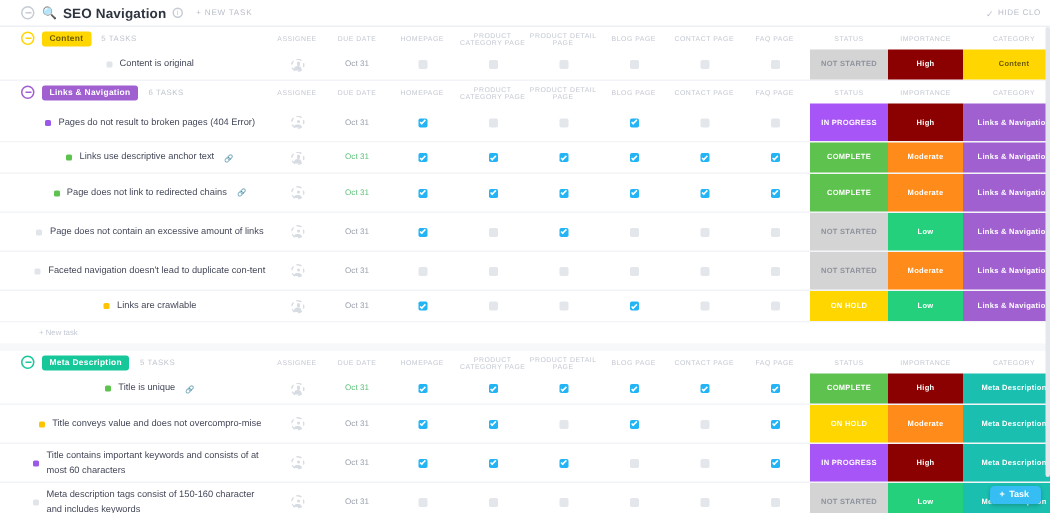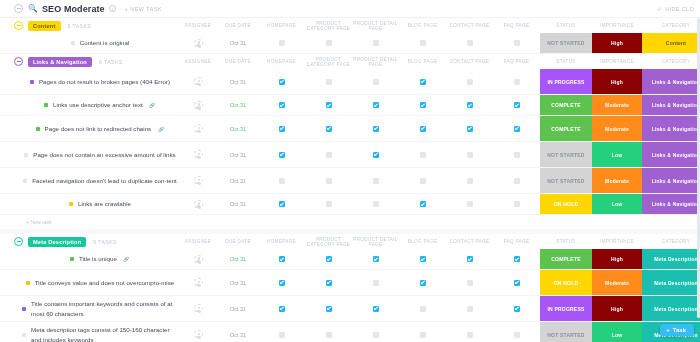--- a/index.html
+++ b/index.html
@@ -164,21 +164,21 @@
     position: absolute; right: 0; top: 0; width: 3px; height: 300px;
     background: #e4e7eb; border-radius: 2px;
   }
 </style>
 </head>
 <body>
 
 <div class="topbar">
   <div class="tb-collapse"></div>
   <span class="tb-emoji">🔍</span>
-  <span class="tb-title">SEO Moderate</span>
+  <span class="tb-title">SEO Navigation</span>
   <span class="tb-info">i</span>
   <span class="tb-newtask">+ NEW TASK</span>
   <div class="tb-right">
     <span class="tb-check">✓</span>
     <span class="tb-hide">HIDE CLO</span>
   </div>
 </div>
 
 <div class="board" id="board">
     <div class="group">

